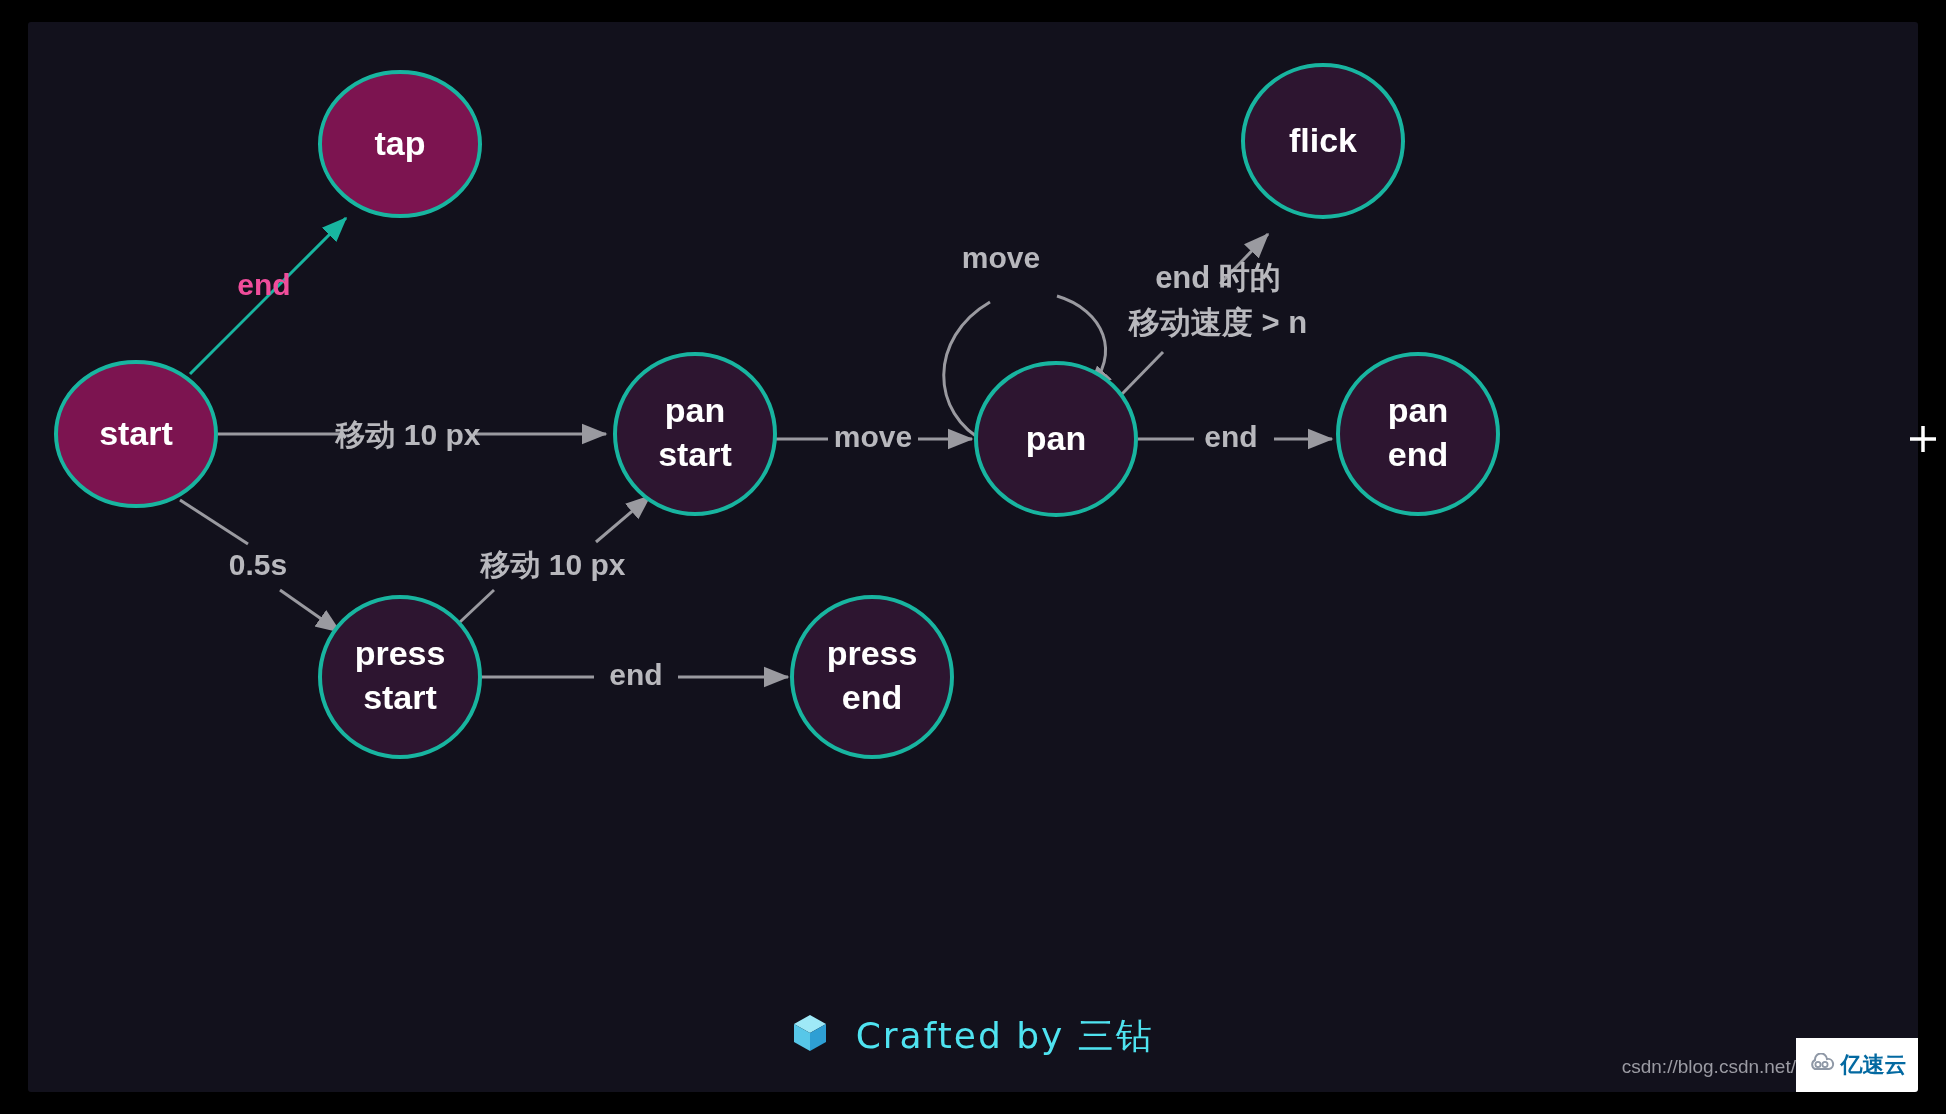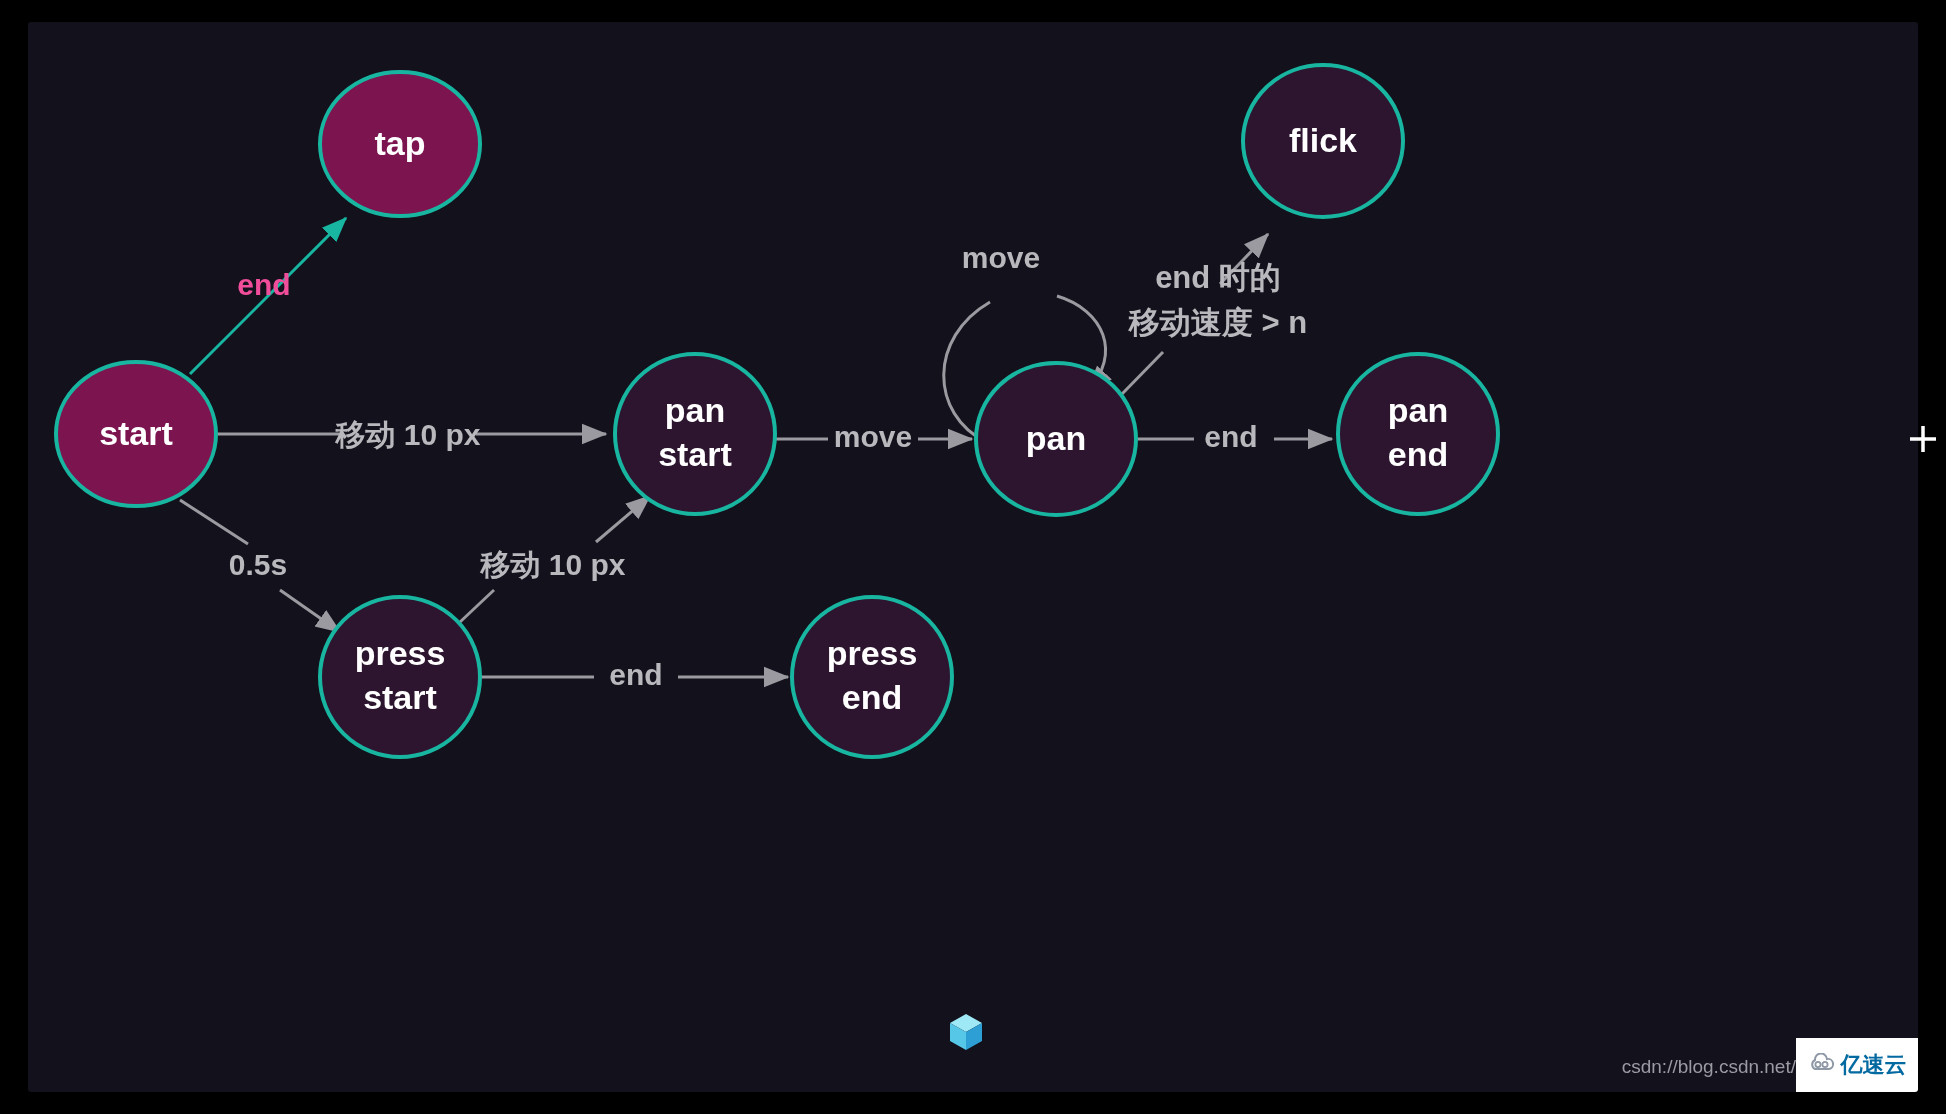--- a/index.html
+++ b/index.html
@@ -243,20 +243,21 @@
     </svg>
 
     <div class="footer">
       <span class="footer-icon">
         <svg width="36" height="40" viewBox="0 0 36 40">
           <polygon points="18,2 34,11 18,20 2,11" fill="#9fe9f7"></polygon>
           <polygon points="2,11 18,20 18,38 2,29" fill="#57c7e8"></polygon>
           <polygon points="34,11 18,20 18,38 34,29" fill="#2e9fd4"></polygon>
         </svg>
       </span>
+      <span class="footer-text">Crafted by 三钻</span>
     </div>
 
     <div class="watermark-url">csdn://blog.csdn.net/</div>
     <div class="watermark-badge">
       <span>
         <svg width="28" height="20" viewBox="0 0 28 20">
           <path d="M7,16 A5,5 0 0 1 7,7 A6,6 0 0 1 19,6 A5,5 0 0 1 21,16 Z" fill="none" stroke="#8f98a6" stroke-width="2"></path>
           <circle cx="10" cy="11.5" r="2.6" fill="none" stroke="#8f98a6" stroke-width="1.8"></circle>
           <circle cx="17" cy="11.5" r="2.6" fill="none" stroke="#8f98a6" stroke-width="1.8"></circle>
         </svg>

